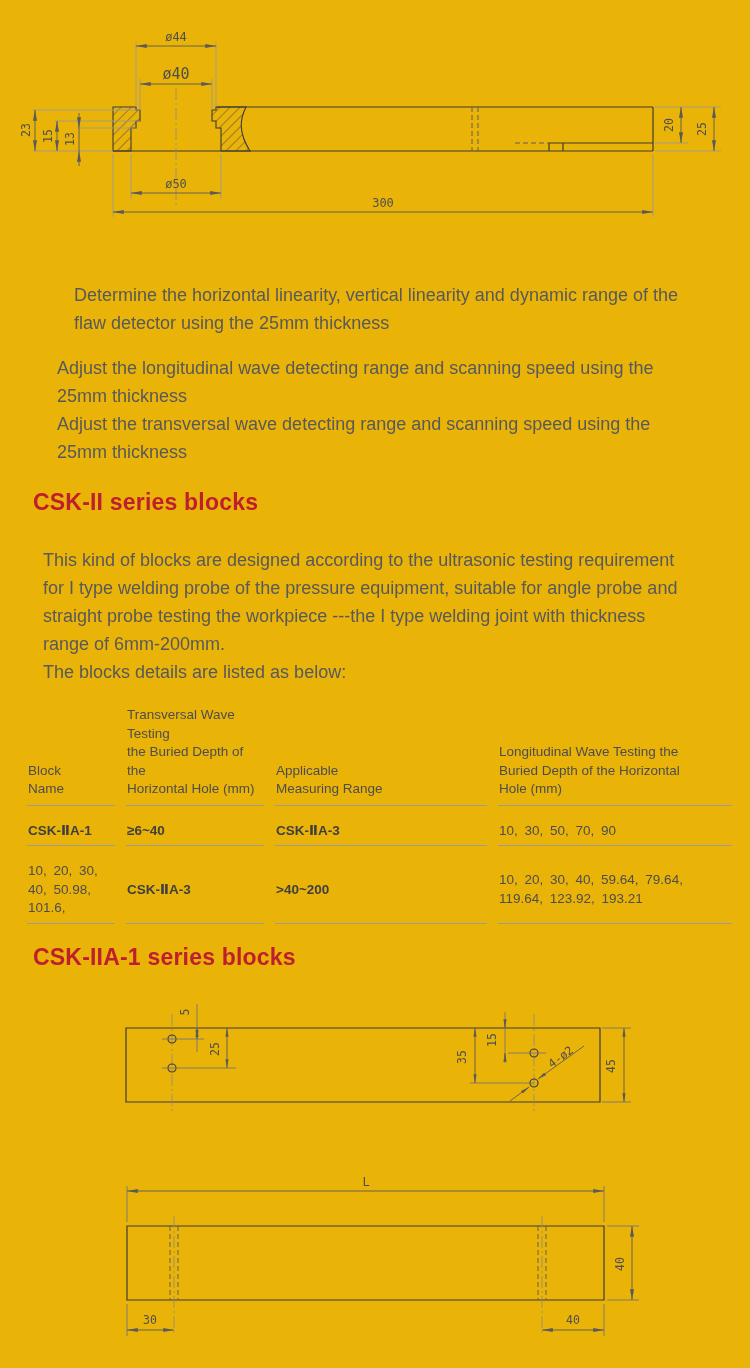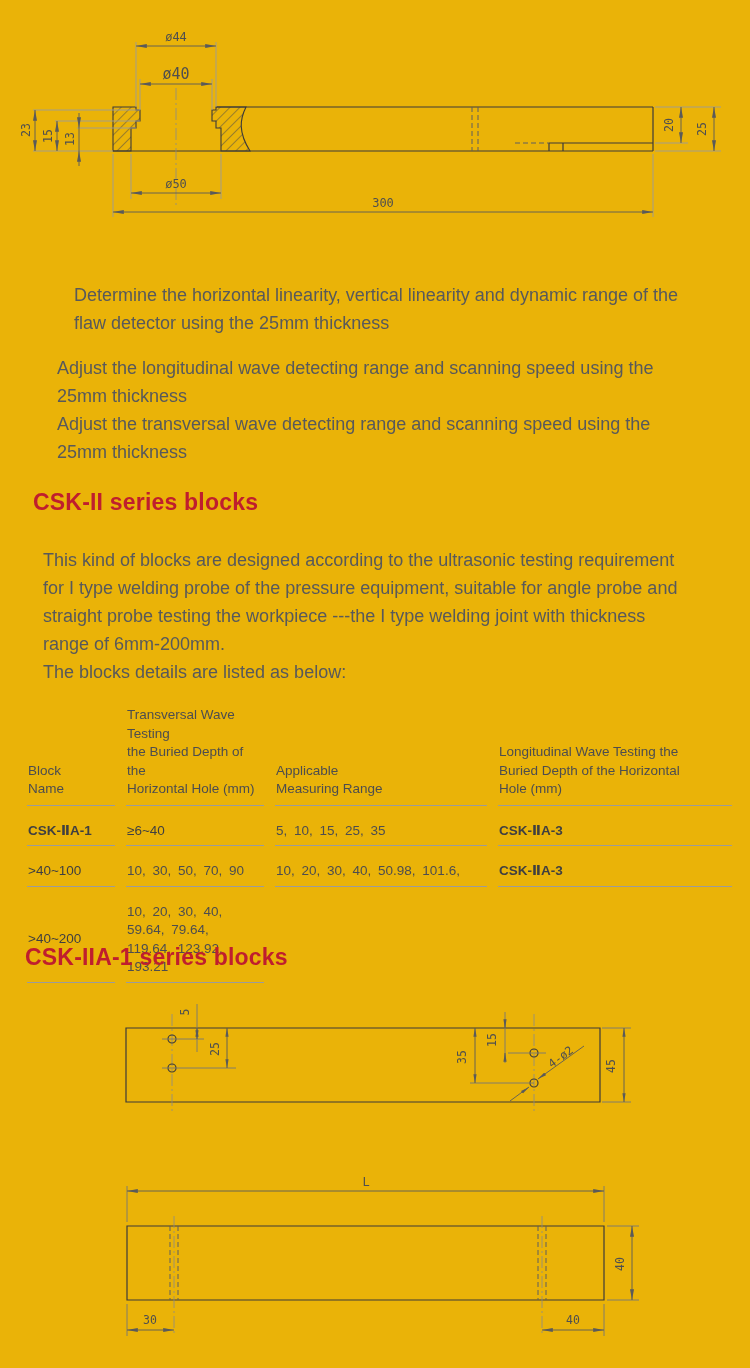--- a/index.html
+++ b/index.html
@@ -24,21 +24,21 @@
   .body1{left:43px;top:546px;width:690px;}
   h2.sect{margin:0;font-size:23px;font-weight:700;color:#bf1e2e;letter-spacing:.2px;}
   
   .blocktable{left:27px;top:706px;width:700px;display:grid;
               grid-template-columns:88px 138px 212px 234px;column-gap:11px;
               font-size:13.5px;line-height:18.5px;color:#4d4d4f;}
   .blocktable .th{align-self:end;border-bottom:1px solid #9b9b9b;padding:0 0 6px 1px;white-space:pre-line;}
   .blocktable .td{border-bottom:1px solid #9b9b9b;padding:16px 0 5px 1px;
                   display:flex;align-items:center;white-space:pre-line;}
   .blocktable .name{font-weight:700;color:#3f3f41;}
-  .blocktable .rng{font-weight:400;color:#3f3f41;}
+  .blocktable .rng{font-weight:700;color:#3f3f41;}
   .blocktable .vals{word-spacing:3px;}
 </style>
 </head>
 <body>
 
 <div class="page">
 
   <svg class="abs" style="left:0;top:0" width="750" height="240" viewBox="0 0 750 240">
     <defs>
       <pattern id="hatch1" width="7" height="7" patternUnits="userSpaceOnUse" patternTransform="rotate(-45)">
@@ -118,34 +118,32 @@
 the Buried Depth of the
 Horizontal Hole (mm)</div>
     <div class="th">Applicable
 Measuring Range</div>
     <div class="th">Longitudinal Wave Testing the
 Buried Depth of the Horizontal
 Hole (mm)</div>
 
     <div class="td name">CSK-ⅡA-1</div>
     <div class="td rng">≥6~40</div>
-    <div class="td vals">5, 10, 15, 25, 35</div>
 
     <div class="td name">CSK-ⅡA-3</div>
-    <div class="td rng">&gt;40~100</div>
     <div class="td vals">10, 30, 50, 70, 90</div>
     <div class="td vals">10, 20, 30, 40, 50.98, 101.6,</div>
 
     <div class="td name">CSK-ⅡA-3</div>
     <div class="td rng">&gt;40~200</div>
     <div class="td vals">10, 20, 30, 40, 59.64, 79.64,
 119.64, 123.92, 193.21</div>
   </div>
 
-  <h2 class="abs sect" style="left:25px;top:944px">CSK-IIA-1 series blocks</h2>
+  <h2 class="abs sect" style="left:33px;top:944px">CSK-IIA-1 series blocks</h2>
 
   <svg class="abs" style="left:0;top:995px" width="750" height="130" viewBox="0 995 750 130">
     <defs>
       <marker id="ar2" viewBox="0 0 9 4" refX="8.8" refY="2" markerWidth="9" markerHeight="4" markerUnits="userSpaceOnUse" orient="auto-start-reverse">
         <path d="M9,2 L0,0.4 L0,3.6 Z" fill="#5a5a5a"></path>
       </marker>
     </defs>
 
     <g>
       <path class="outline" d="M126,1028 H600 V1102 H126 Z"></path>

